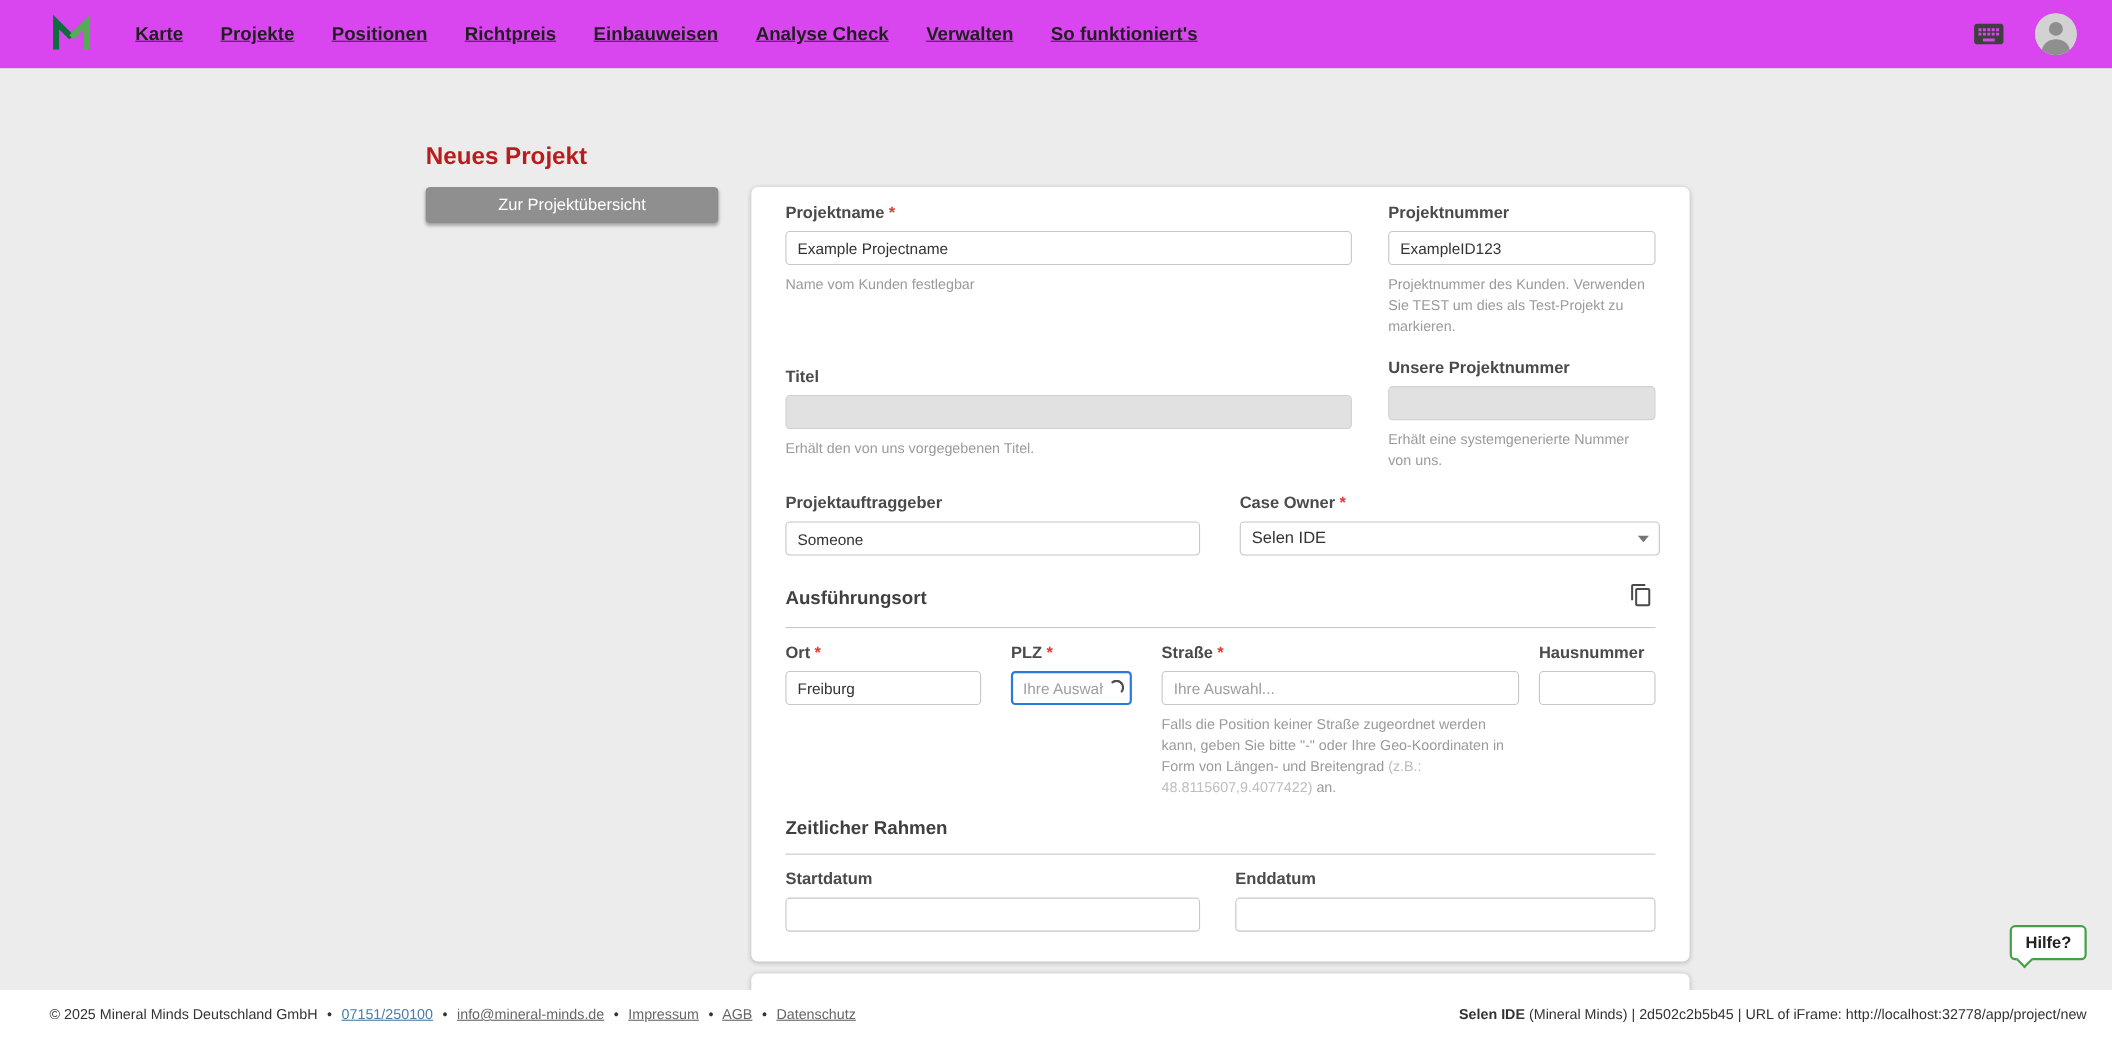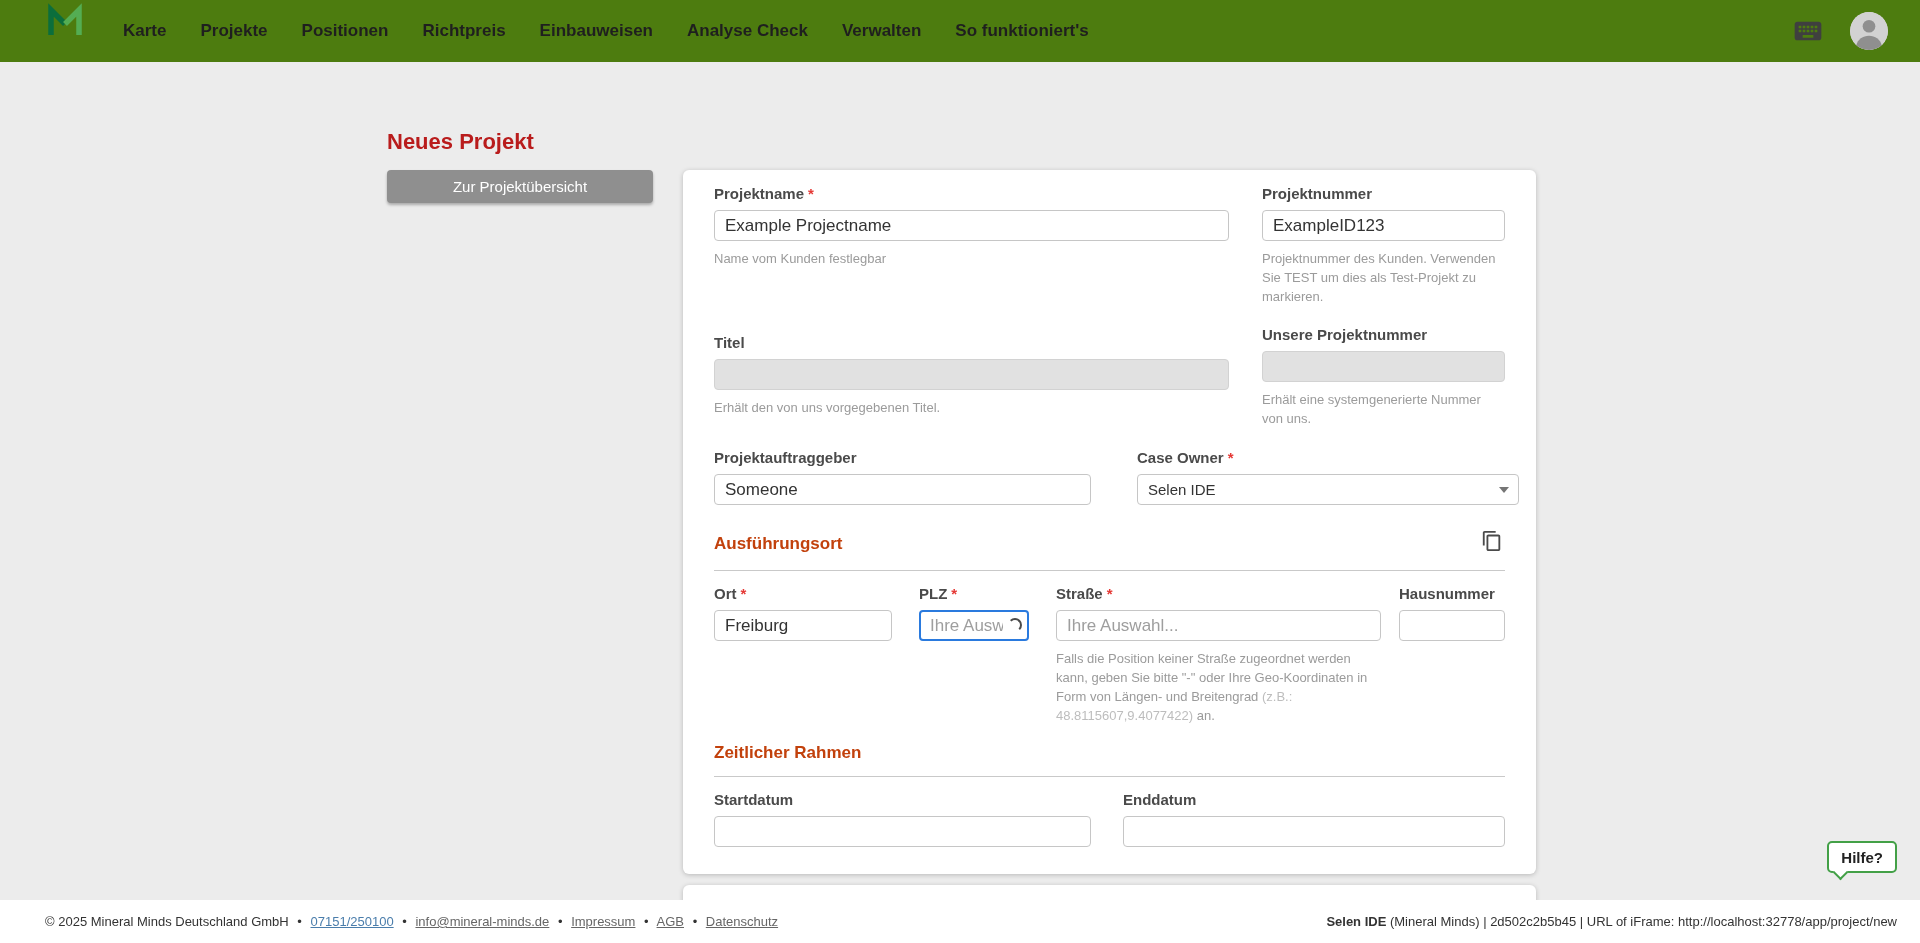--- a/index.html
+++ b/index.html
@@ -6,22 +6,22 @@
   html,body { margin:0; padding:0; }
   body {
     width:1920px; height:943px; overflow:hidden;
     font-family:"Liberation Sans", sans-serif;
     background:#ececec; color:#333;
   }
   .app { display:flex; flex-direction:column; width:1920px; height:943px; }
 
   
   header.nav {
-    height:62px; background:#4d7c0f; display:flex; 
-    flex:0 0 62px; position:relative; z-index:5;
+    height:62px; background:#d946ef; display:flex; align-items:center;
+    flex:0 0 62px; position:relative; z-index:5;text-decoration:underline;
   }
   .logo-wrap { margin-left:44px; width:42px; height:42px; display:flex; align-items:center; justify-content:center; cursor:pointer; }
   .nav-list { display:flex; align-items:center; margin-left:20px; }
   .nav-item {
     font-size:17px; font-weight:700; color:#1f1f1f; padding:0 17px;
     cursor:pointer; white-space:nowrap; line-height:62px;
   }
   .nav-icons { margin-left:auto; display:flex; align-items:center; gap:26px; padding-right:32px; }
   .kb-icon { width:32px; height:32px; cursor:pointer; display:flex; align-items:center; }
   .avatar {
@@ -52,31 +52,31 @@
     background:#ffffff; border-radius:6px; box-shadow:0 1px 5px rgba(0,0,0,.22);
   }
 
   .fg { position:absolute; }
   .fg label {
     display:block; font-size:15px; font-weight:700; color:#4a4a4a; margin-bottom:8px; white-space:nowrap;
   }
   .req { color:#e53935; margin-left:4px; font-weight:700; }
   .txt {
     width:100%; height:31px; border:1px solid #c6c6c6; border-radius:4px;
-    padding:0 10px; font-size:17px; color:#333; background:#fff; outline:none;
+    padding:0 10px; font-size:14px; color:#333; background:#fff; outline:none;
     font-family:"Liberation Sans", sans-serif;
   }
   .txt::placeholder { color:#9e9e9e; }
   .txt:disabled { background:#e1e1e1; border-color:#d2d2d2; }
   .txt.focused { border:2px solid #2a7ade; padding:0 24px 0 9px; }
   .helper { font-size:13px; color:#9b9b9b; line-height:1.45; margin-top:9px; }
   .helper .lighter { color:#bdbdbd; }
 
   .section-title {
-    position:absolute; left:31px; font-size:17px; font-weight:700; color:#c2410c;
+    position:absolute; left:31px; font-size:17px; font-weight:700; color:#404040;
   }
   .rule { position:absolute; left:31px; width:791px; height:0; border-top:1px solid #c9c9c9; }
 
   .copy-btn {
     position:absolute; left:795px; top:358px; width:28px; height:28px;
     background:none; border:none; cursor:pointer; padding:2px;
   }
 
   .plz-wrap { position:relative; }
   .spinner {
@@ -189,21 +189,21 @@
         <label><span>Unsere Projektnummer</span></label>
         <input class="txt" type="text" disabled="" style="">
         <div class="helper">Erhält eine systemgenerierte Nummer von uns.</div>
       </div>
 
       <div class="fg" style="left:31px; top:279px; width:377px;">
         <label><span>Projektauftraggeber</span></label>
         <input class="txt" type="text" value="Someone" style="">
       </div>
 
-      <div class="fg" style="left:454px; top:279px; width:382px;">
+      <div class="fg" style="left:444px; top:279px; width:382px;">
         <label><span>Case Owner</span><span class="req">*</span></label>
         <div class="select">
           <span>Selen IDE</span>
           <span class="caret"></span>
         </div>
       </div>
 
       <div class="section-title" style="top:364px;">Ausführungsort</div>
       <button class="copy-btn">
         <svg width="22" height="22" viewBox="0 0 24 24" fill="#4a4a4a">

